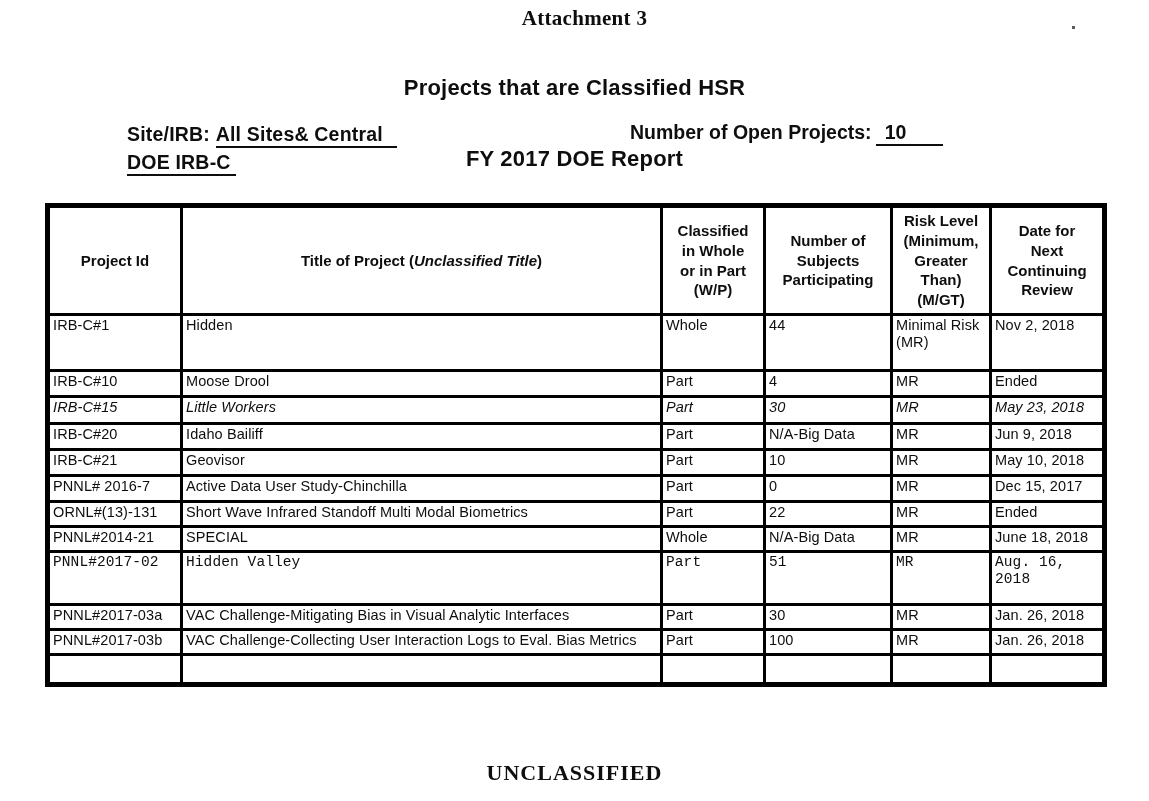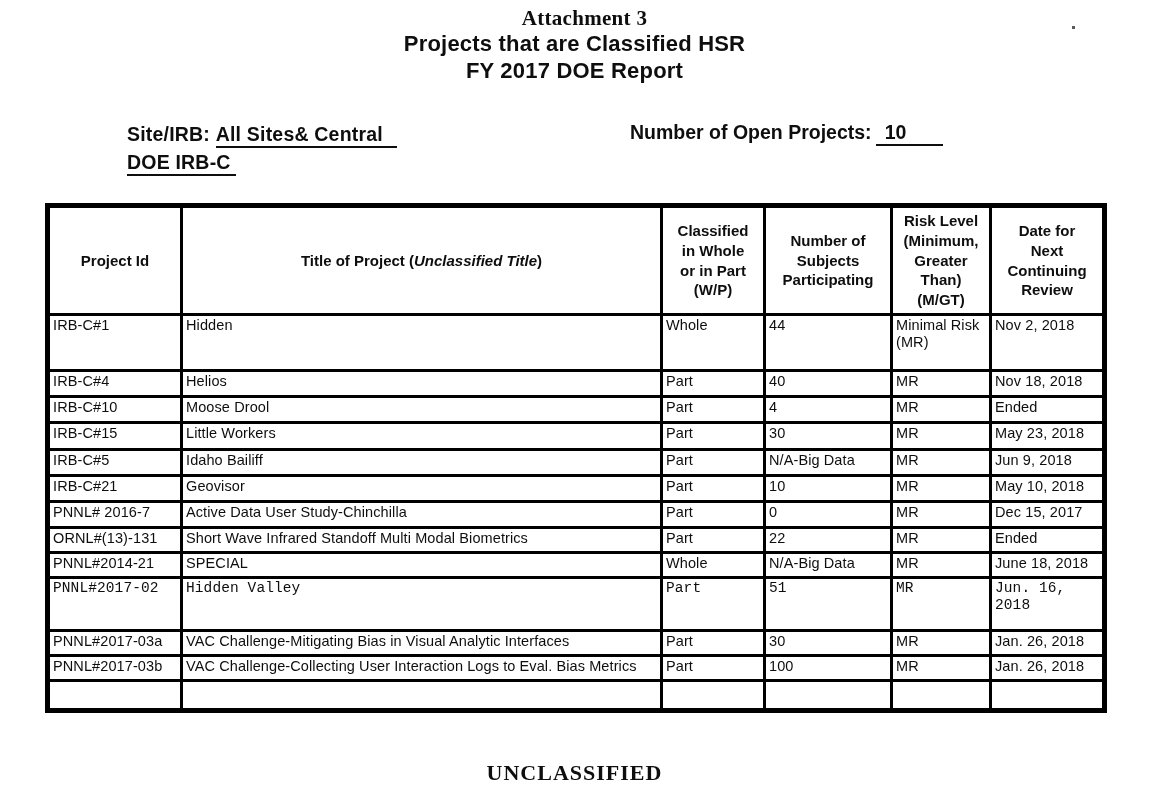--- a/index.html
+++ b/index.html
@@ -30,20 +30,21 @@
     letter-spacing: 0.3px;
     line-height: 1.2;
     margin-left: 20px;
   }
   .title-line {
     font-family: "Liberation Sans", sans-serif;
     font-weight: bold;
     font-size: 22px;
     line-height: 1.2;
     letter-spacing: 0.2px;
+    margin-top: 44px;
   }
   
   .meta-site {
     position: absolute;
     left: 127px;
     top: 121px;
     width: 360px;
     font-weight: bold;
     font-size: 19.5px;
     line-height: 1.42;
@@ -183,45 +184,37 @@
   <tbody>
       <tr style="height: 56px;">
         <td>IRB-C#1</td>
         <td>Hidden</td>
         <td>Whole</td>
         <td>44</td>
         <td>Minimal Risk (MR)</td>
         <td>Nov 2, 2018</td>
       </tr>
       <tr style="height: 26px;">
-        <td>IRB-C#4</td>
-        <td>Helios</td>
-        <td>Part</td>
-        <td>40</td>
-        <td>MR</td>
-        <td>Nov 18, 2018</td>
-      </tr>
-      <tr style="height: 26px;">
         <td>IRB-C#10</td>
         <td>Moose Drool</td>
         <td>Part</td>
         <td>4</td>
         <td>MR</td>
         <td>Ended</td>
       </tr>
-      <tr style="height: 27px;">
+      <tr style="height: 27px; font-style: italic;">
         <td>IRB-C#15</td>
         <td>Little Workers</td>
         <td>Part</td>
         <td>30</td>
         <td>MR</td>
         <td>May 23, 2018</td>
       </tr>
       <tr style="height: 26px;">
-        <td>IRB-C#5</td>
+        <td>IRB-C#20</td>
         <td>Idaho Bailiff</td>
         <td>Part</td>
         <td>N/A-Big Data</td>
         <td>MR</td>
         <td>Jun 9, 2018</td>
       </tr>
       <tr style="height: 26px;">
         <td>IRB-C#21</td>
         <td>Geovisor</td>
         <td>Part</td>
@@ -252,21 +245,21 @@
         <td>N/A-Big Data</td>
         <td>MR</td>
         <td>June 18, 2018</td>
       </tr>
       <tr style="height: 53px; font-family: Liberation Mono, monospace;">
         <td>PNNL#2017-02</td>
         <td>Hidden Valley</td>
         <td>Part</td>
         <td>51</td>
         <td>MR</td>
-        <td>Jun. 16, 2018</td>
+        <td>Aug. 16, 2018</td>
       </tr>
       <tr style="height: 25px;">
         <td>PNNL#2017-03a</td>
         <td>VAC Challenge-Mitigating Bias in Visual Analytic Interfaces</td>
         <td>Part</td>
         <td>30</td>
         <td>MR</td>
         <td>Jan. 26, 2018</td>
       </tr>
       <tr style="height: 25px;">

